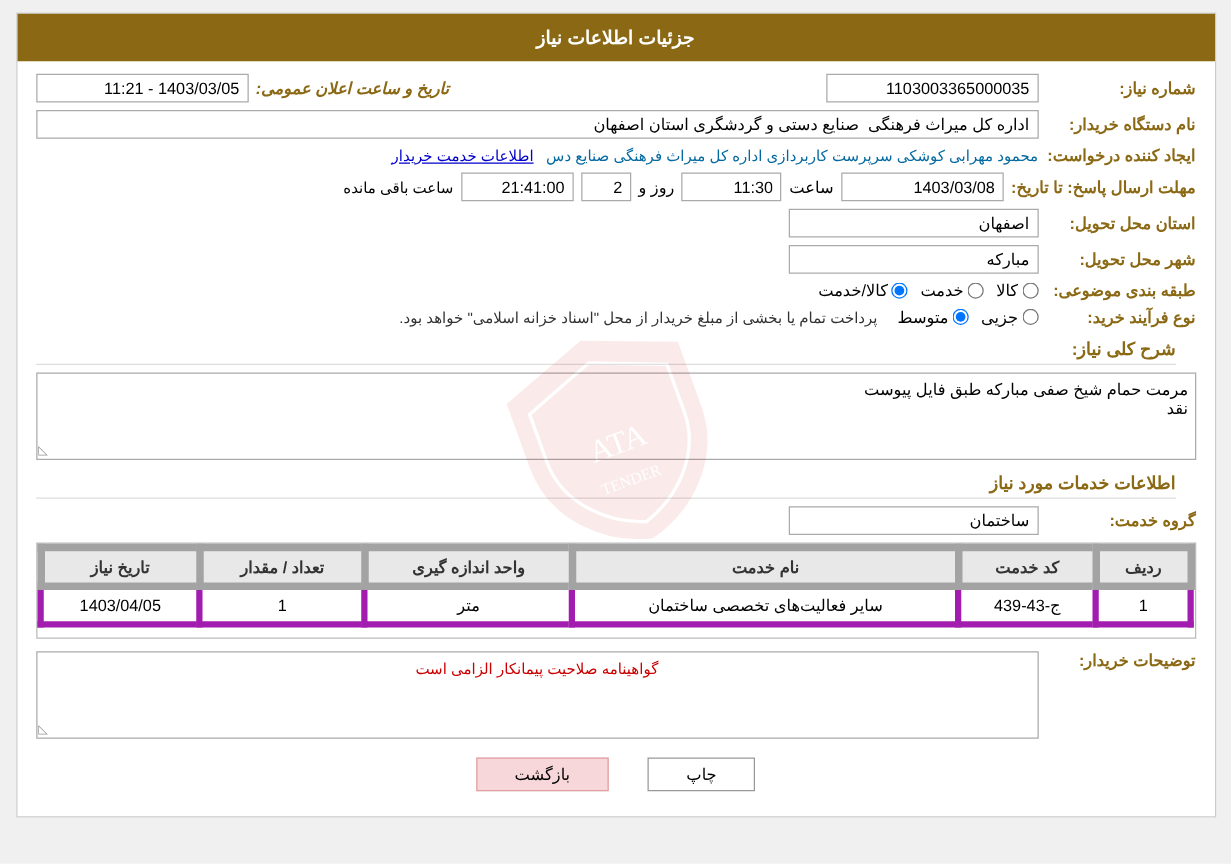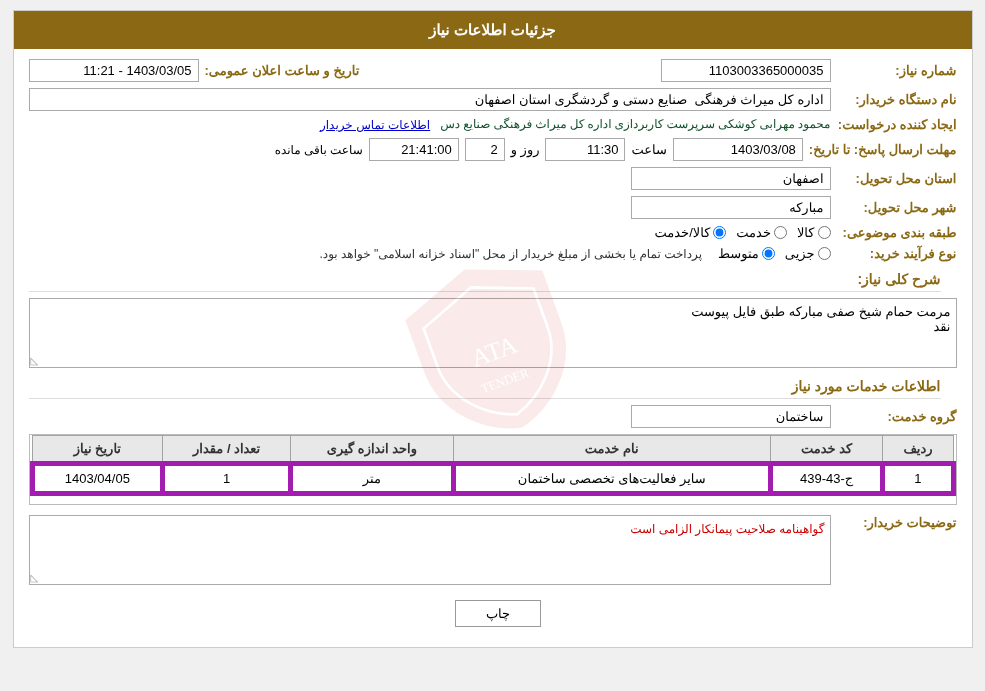--- a/index.html
+++ b/index.html
@@ -109,21 +109,21 @@
       margin-bottom: 8px;
       gap: 6px;
     }
     .services-table {
       width: 100%;
       border-collapse: collapse;
       margin-bottom: 8px;
     }
     .services-table th {
       background: #e8e8e8;
-      border: 1px solid #a3a3a3;
+      border: 6px solid #a3a3a3;
       padding: 5px 8px;
       text-align: center;
       font-weight: bold;
       color: #333;
     }
     .services-table td {
       border: 5px solid #a21caf;
       padding: 5px 8px;
       text-align: center;
       background: #fff;
@@ -199,33 +199,33 @@
         <path d="M100 30 L165 55 L165 100 C165 140 132 170 100 180 C68 170 35 140 35 100 L35 55 Z" fill="none" stroke="#fff" stroke-width="3"></path>
         <text x="100" y="115" text-anchor="middle" font-size="28" fill="#fff" font-family="Tahoma">ATA</text>
         <text x="100" y="145" text-anchor="middle" font-size="14" fill="#fff" font-family="Tahoma">TENDER</text>
       </svg>
     </div>
 
     <div class="row">
       <span class="label">شماره نیاز:</span>
       <input class="input-box input-number" type="text" readonly="" style="width: 170px;" value="1103003365000035">
       <span style="flex:1;"></span>
-      <span class="label" style="min-width:auto;">تاریخ و ساعت اعلان عمومی:</span>
+      <span class="label" style="min-width:auto;font-style:italic;">تاریخ و ساعت اعلان عمومی:</span>
       <input class="input-box input-date" type="text" readonly="" style="width: 170px;" value="1403/03/05 - 11:21">
     </div>
 
     <div class="row">
       <span class="label">نام دستگاه خریدار:</span>
       <input class="input-box input-wide" type="text" readonly="" value="اداره کل میراث فرهنگی  صنایع دستی و گردشگری استان اصفهان" style="">
     </div>
 
     <div class="row">
       <span class="label">ایجاد کننده درخواست:</span>
-      <span style="font-size:12px; color:#14532d;font-family:Liberation Serif, serif;">محمود مهرابی کوشکی سرپرست کاربردازی اداره کل میراث فرهنگی  صنایع دس</span>
-      <span class="link-blue text-small" style="margin-right:4px;">اطلاعات تماس خریدار</span>
+      <span style="font-size:12px; color:#0369a1;">محمود مهرابی کوشکی سرپرست کاربردازی اداره کل میراث فرهنگی  صنایع دس</span>
+      <span class="link-blue text-small" style="margin-right:4px;">اطلاعات خدمت خریدار</span>
     </div>
 
     <div class="row">
       <span class="label">مهلت ارسال پاسخ: تا تاریخ:</span>
       <input class="input-box input-date" type="text" readonly="" value="1403/03/08" style="">
       <span style="white-space:nowrap;">ساعت</span>
       <input class="input-box input-time" type="text" readonly="" value="11:30" style="">
       <span style="white-space:nowrap;">روز و</span>
       <input class="input-box input-days" type="text" readonly="" value="2" style="">
       <input class="input-box input-hhmm" type="text" readonly="" value="21:41:00" style="">
@@ -313,26 +313,27 @@
               <td>متر</td>
               <td>1</td>
               <td>1403/04/05</td>
             </tr>
           </tbody>
       </table>
     </div>
 
     <div class="textarea-row">
       <span class="label">توضیحات خریدار:</span>
-      <div style="flex:1; position:relative;">
+      <div style="flex:1; position:relative;text-align:center;">
         <div style="border:1px solid #aaa; min-height:70px; padding:5px; direction:rtl; background:#fff;">
           <span style="color:#cc0000; font-size:12px;">گواهینامه صلاحیت پیمانکار الزامی است</span>
         </div>
         <div style="position:absolute; bottom:2px; left:2px; font-size:10px; color:#999;">◺</div>
       </div>
     </div>
 
     <div class="buttons-row">
       <button class="btn btn-print">چاپ</button>
+      <button class="btn btn-back">بازگشت</button>
     </div>
 
   </div>
 </div>
 
 </body></html>

